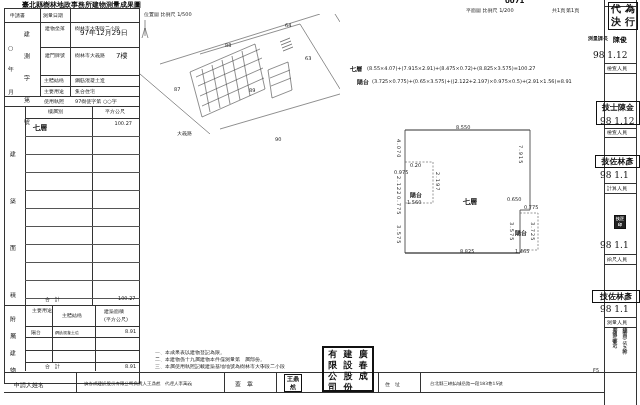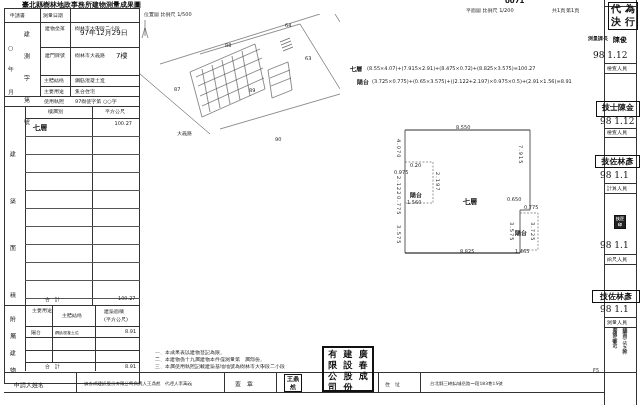--- a/index.html
+++ b/index.html
@@ -245,21 +245,21 @@
   <span>行</span>
 </div>
 
 <div class="abs t b" style="left:588px;top:36px;font-size:5px;width:16px;">測量課長</div>
 <div class="abs t7 b" style="left:613px;top:35px;font-family:'DejaVu Serif',serif;">陳俊</div>
 <div class="abs t7" style="left:593px;top:50px;font-family:'DejaVu Serif',serif;font-size:9px;">98 1.12</div>
 <div class="ln" style="left:604px;top:63px;width:32px;height:1px;"></div>
 <div class="abs t" style="left:607px;top:66px;">檢查人員</div>
 <div class="ln" style="left:604px;top:73px;width:32px;height:1px;"></div>
 
-<div class="stamp" style="left:596px;top:101px;width:44px;height:16px;font-size:8px;line-height:10px;border-width:1px;">技士陳金</div>
+<div class="stamp" style="left:596px;top:101px;width:44px;height:24px;font-size:8px;line-height:10px;border-width:1px;">技士陳金</div>
 <div class="abs" style="left:600px;top:116px;font-size:9px;font-family:'DejaVu Serif',serif;white-space:nowrap;">98 1.12</div>
 <div class="abs t" style="left:607px;top:130px;">檢查人員</div>
 <div class="ln" style="left:604px;top:128px;width:32px;height:1px;"></div>
 <div class="ln" style="left:604px;top:137px;width:32px;height:1px;"></div>
 
 <div class="stamp" style="left:595px;top:155px;width:45px;height:13px;font-size:8px;line-height:10px;border-width:1px;">技佐林彥</div>
 <div class="abs" style="left:600px;top:170px;font-size:9px;font-family:'DejaVu Serif',serif;white-space:nowrap;">98 1.1</div>
 <div class="ln" style="left:604px;top:183px;width:32px;height:1px;"></div>
 <div class="abs t" style="left:607px;top:186px;">計算人員</div>
 <div class="ln" style="left:604px;top:193px;width:32px;height:1px;"></div>

